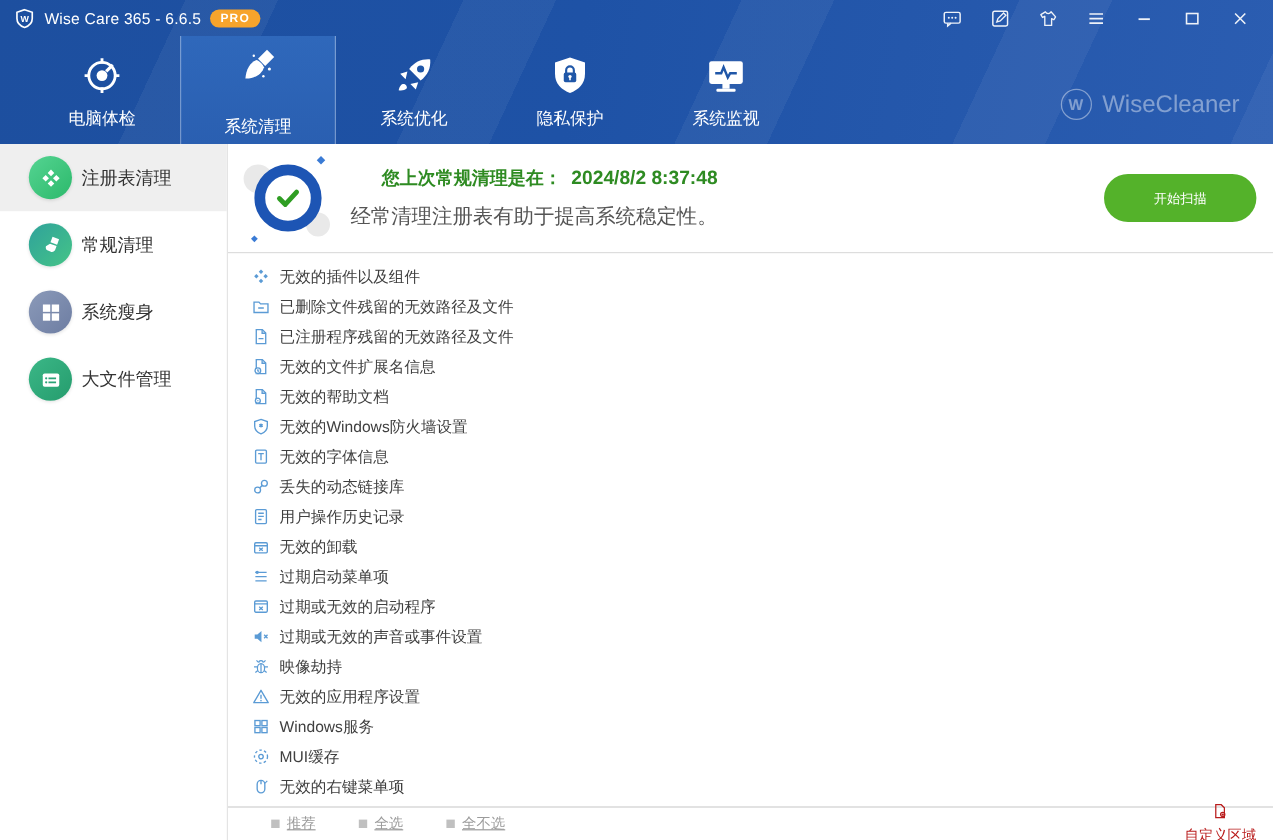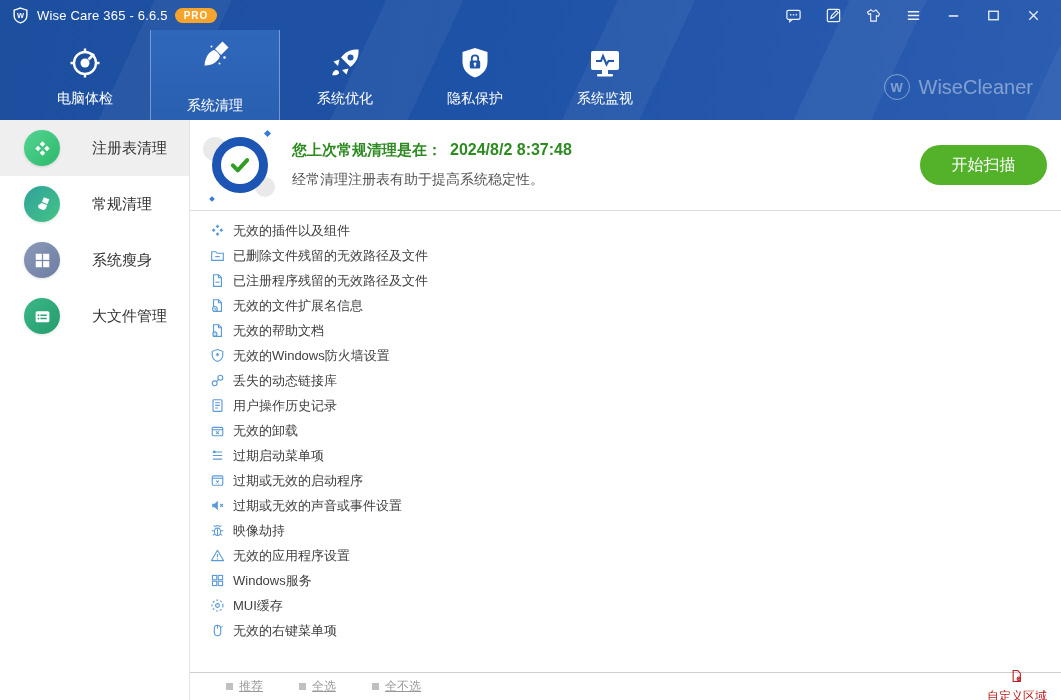--- a/index.html
+++ b/index.html
@@ -24,41 +24,41 @@
   .nav-ico { height:38px; display:flex; align-items:flex-end; }
   .nav-ico svg { width:36px; height:36px; }
   .nav-label { font-size:14px; }
   .brand { position:absolute; right:28px; top:44px; display:flex; align-items:center; gap:9px; color:rgba(255,255,255,.42); }
   .brand-circle { width:26px; height:26px; border:1.5px solid rgba(255,255,255,.42); border-radius:50%; display:flex; align-items:center; justify-content:center; font-size:13px; font-weight:bold; }
   .brand-text { font-size:20px; }
 
   
   .main { flex:1; display:flex; min-height:0; }
   .sidebar { width:190px; flex:0 0 auto; background:#fff; border-right:1px solid #e4e4e4; }
-  .side-item { height:56px; display:flex; align-items:center; gap:32px; padding-left:24px; font-size:15px; color:#333; cursor:pointer; }
+  .side-item { height:56px; display:flex; align-items:center; gap:8px; padding-left:24px; font-size:15px; color:#333; cursor:pointer; }
   .side-item.active { background:#efefef; }
   .side-icon { width:36px; height:36px; border-radius:50%; display:flex; align-items:center; justify-content:center; flex:0 0 auto; box-shadow:0 1px 3px rgba(0,0,0,.12); }
   .side-icon svg { width:19px; height:19px; }
 
   .content { flex:1; display:flex; flex-direction:column; min-width:0; }
   .content-header { height:91px; flex:0 0 auto; border-bottom:1px solid #ddd; display:flex; align-items:center; padding:0 14px 0 12px; position:relative; }
   .status-icon { position:relative; width:76px; height:76px; display:flex; align-items:center; justify-content:center; flex:0 0 auto; }
   .deco { position:absolute; border-radius:50%; background:#e9e9e9; }
   .deco.c1 { width:24px; height:24px; left:1px; top:10px; }
   .deco.c2 { width:20px; height:20px; right:3px; bottom:6px; }
   .ring { position:relative; z-index:2; width:56px; height:56px; border:9px solid #1d55b4; border-radius:50%; background:#fff; display:flex; align-items:center; justify-content:center; }
   .ring svg { width:34px; height:34px; }
   .sparkle { position:absolute; width:5px; height:5px; background:#3a7bd5; transform:rotate(45deg); }
   .sparkle.s1 { right:8px; top:4px; }
   .sparkle.s2 { left:8px; bottom:2px; width:4px; height:4px; }
   .header-texts { margin-left:14px; }
   .status-line { font-size:15px; font-weight:bold; color:#2e8b22;text-align:right; }
   .status-line .time { margin-left:8px; font-size:16px; }
-  .status-desc { margin-top:11px; font-size:14px; color:#555; }
-  .scan-btn { position:absolute; right:14px; top:25px; width:127px; height:40px; border:none; border-radius:20px; background:#54b22a; color:#fff; font-size:16px; cursor:pointer; font-family:inherit; }
+  .status-desc { margin-top:11px; font-size:17px; color:#555; }
+  .scan-btn { position:absolute; right:14px; top:25px; width:127px; height:40px; border:none; border-radius:20px; background:#54b22a; color:#fff; font-size:11px; cursor:pointer; font-family:inherit; }
 
   .list { flex:1; padding:7px 0 0 20px; overflow:hidden; }
   .list-item { height:25px; display:flex; align-items:center; gap:8px; font-size:13px; color:#3f3f3f; cursor:pointer; }
   .list-icn { width:15px; height:15px; color:#5b9bd5; display:inline-flex; flex:0 0 auto; }
   .list-icn svg { width:15px; height:15px; }
 
   .footer { height:28px; flex:0 0 auto; border-top:1px solid #cfcfcf; display:flex; align-items:center; padding:0 14px 0 36px; }
   .footer-links { display:flex; gap:36px; }
   .footer-link { display:flex; align-items:center; gap:6px; font-size:12px; color:#9b9b9b; cursor:pointer; }
   .footer-link .sq { width:7px; height:7px; background:#c0c0c0; }
@@ -324,20 +324,29 @@
               <svg viewBox="0 0 16 16" fill="none" stroke="currentColor" stroke-width="1.2">
                 <path d="M8 1.6l5.6 1.9v4.2c0 3.6-2.6 5.6-5.6 6.7-3-1.1-5.6-3.1-5.6-6.7V3.5z"></path>
                 <path d="M8 5.2v3.6M6.3 6.2l3.4 1.6M9.7 6.2L6.3 7.8" stroke-width="1"></path>
               </svg>
             </span>
             <span class="list-label">无效的Windows防火墙设置</span>
           </div>
           <div class="list-item">
             <span class="list-icn">
               <svg viewBox="0 0 16 16" fill="none" stroke="currentColor" stroke-width="1.2">
+                <rect x="3.2" y="2.2" width="9.6" height="11.6" rx="1"></rect>
+                <path d="M5.5 5.4h5M8 5.4v5.8"></path>
+              </svg>
+            </span>
+            <span class="list-label">无效的字体信息</span>
+          </div>
+          <div class="list-item">
+            <span class="list-icn">
+              <svg viewBox="0 0 16 16" fill="none" stroke="currentColor" stroke-width="1.2">
                 <circle cx="5" cy="11" r="2.6"></circle>
                 <circle cx="11" cy="5" r="2.6"></circle>
                 <path d="M6.8 9.2l2.4-2.4"></path>
               </svg>
             </span>
             <span class="list-label">丢失的动态链接库</span>
           </div>
           <div class="list-item">
             <span class="list-icn">
               <svg viewBox="0 0 16 16" fill="none" stroke="currentColor" stroke-width="1.2">

